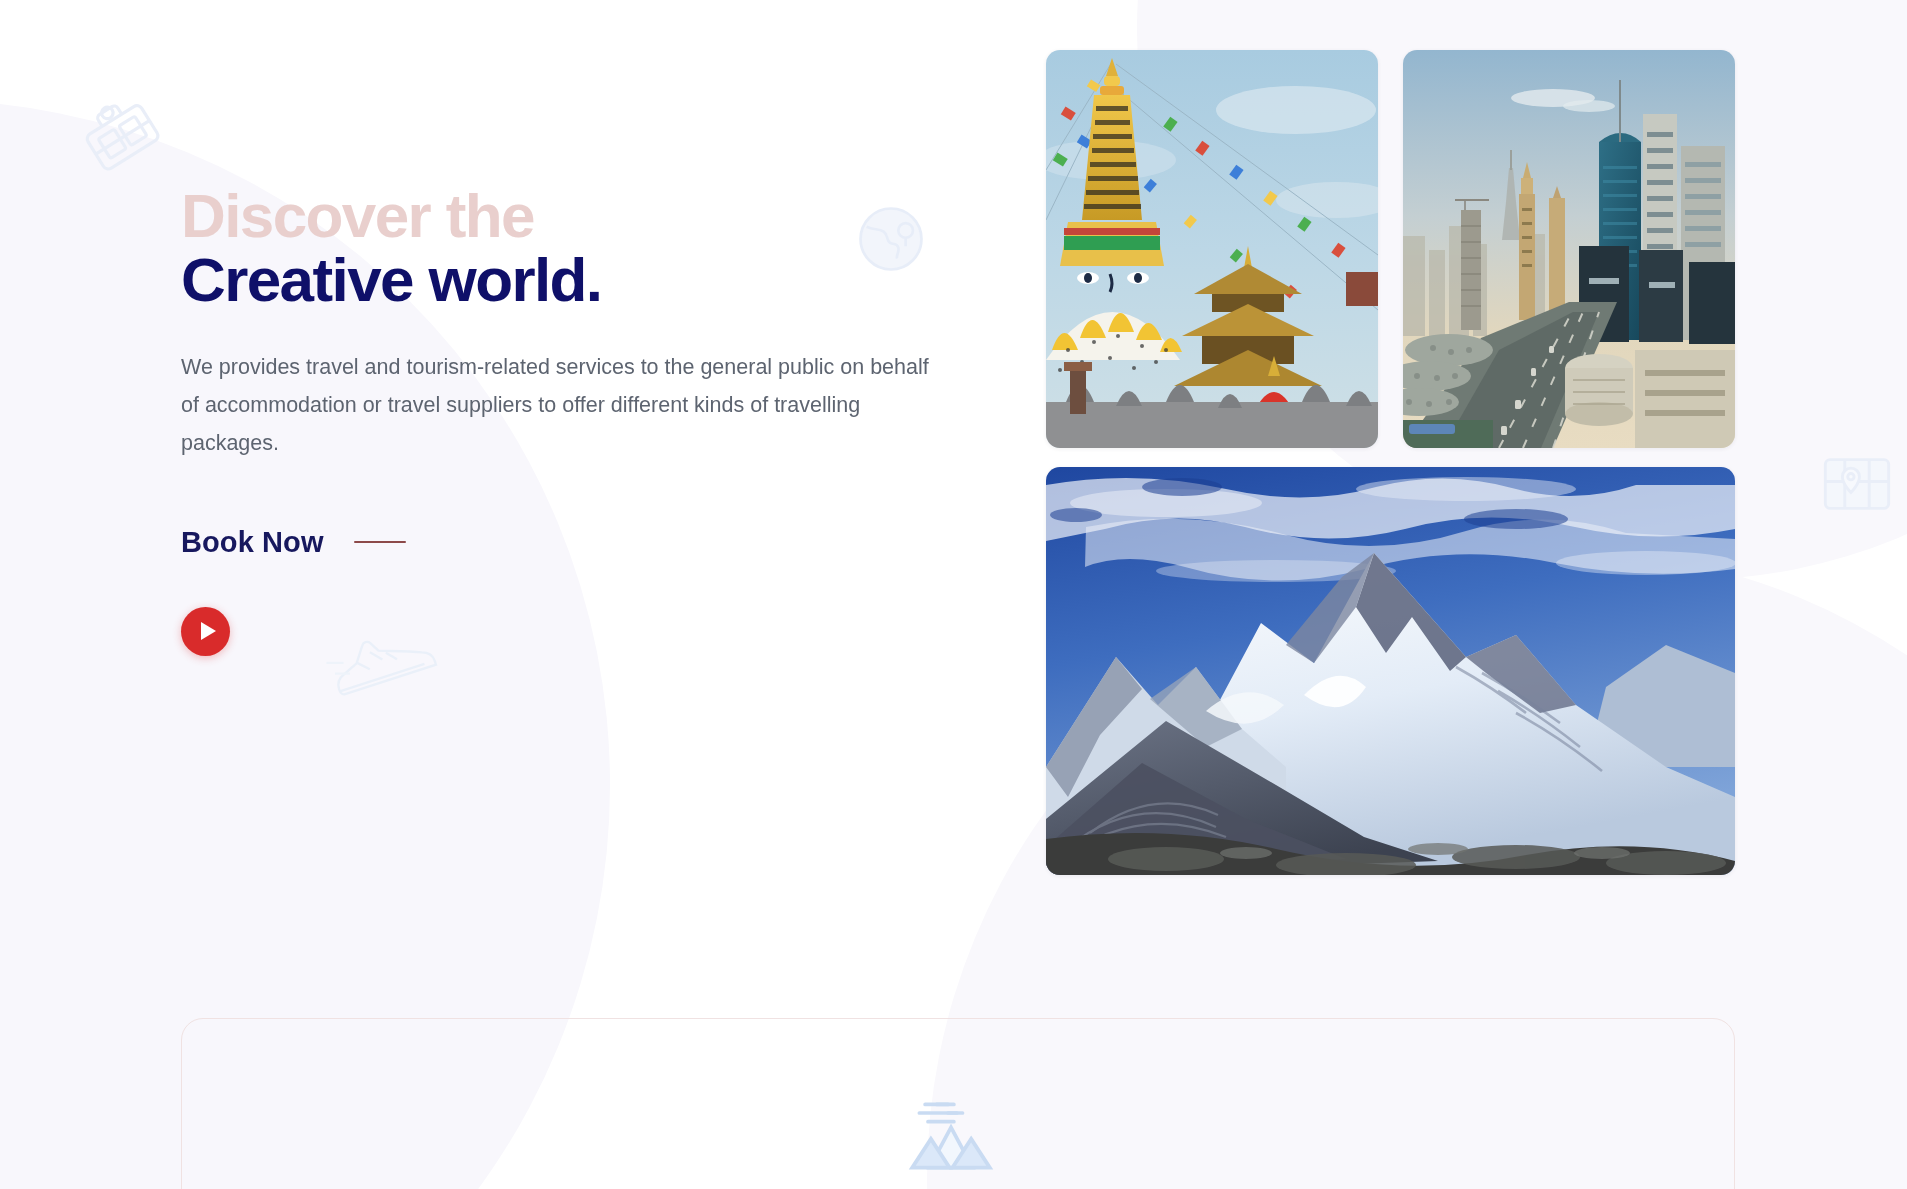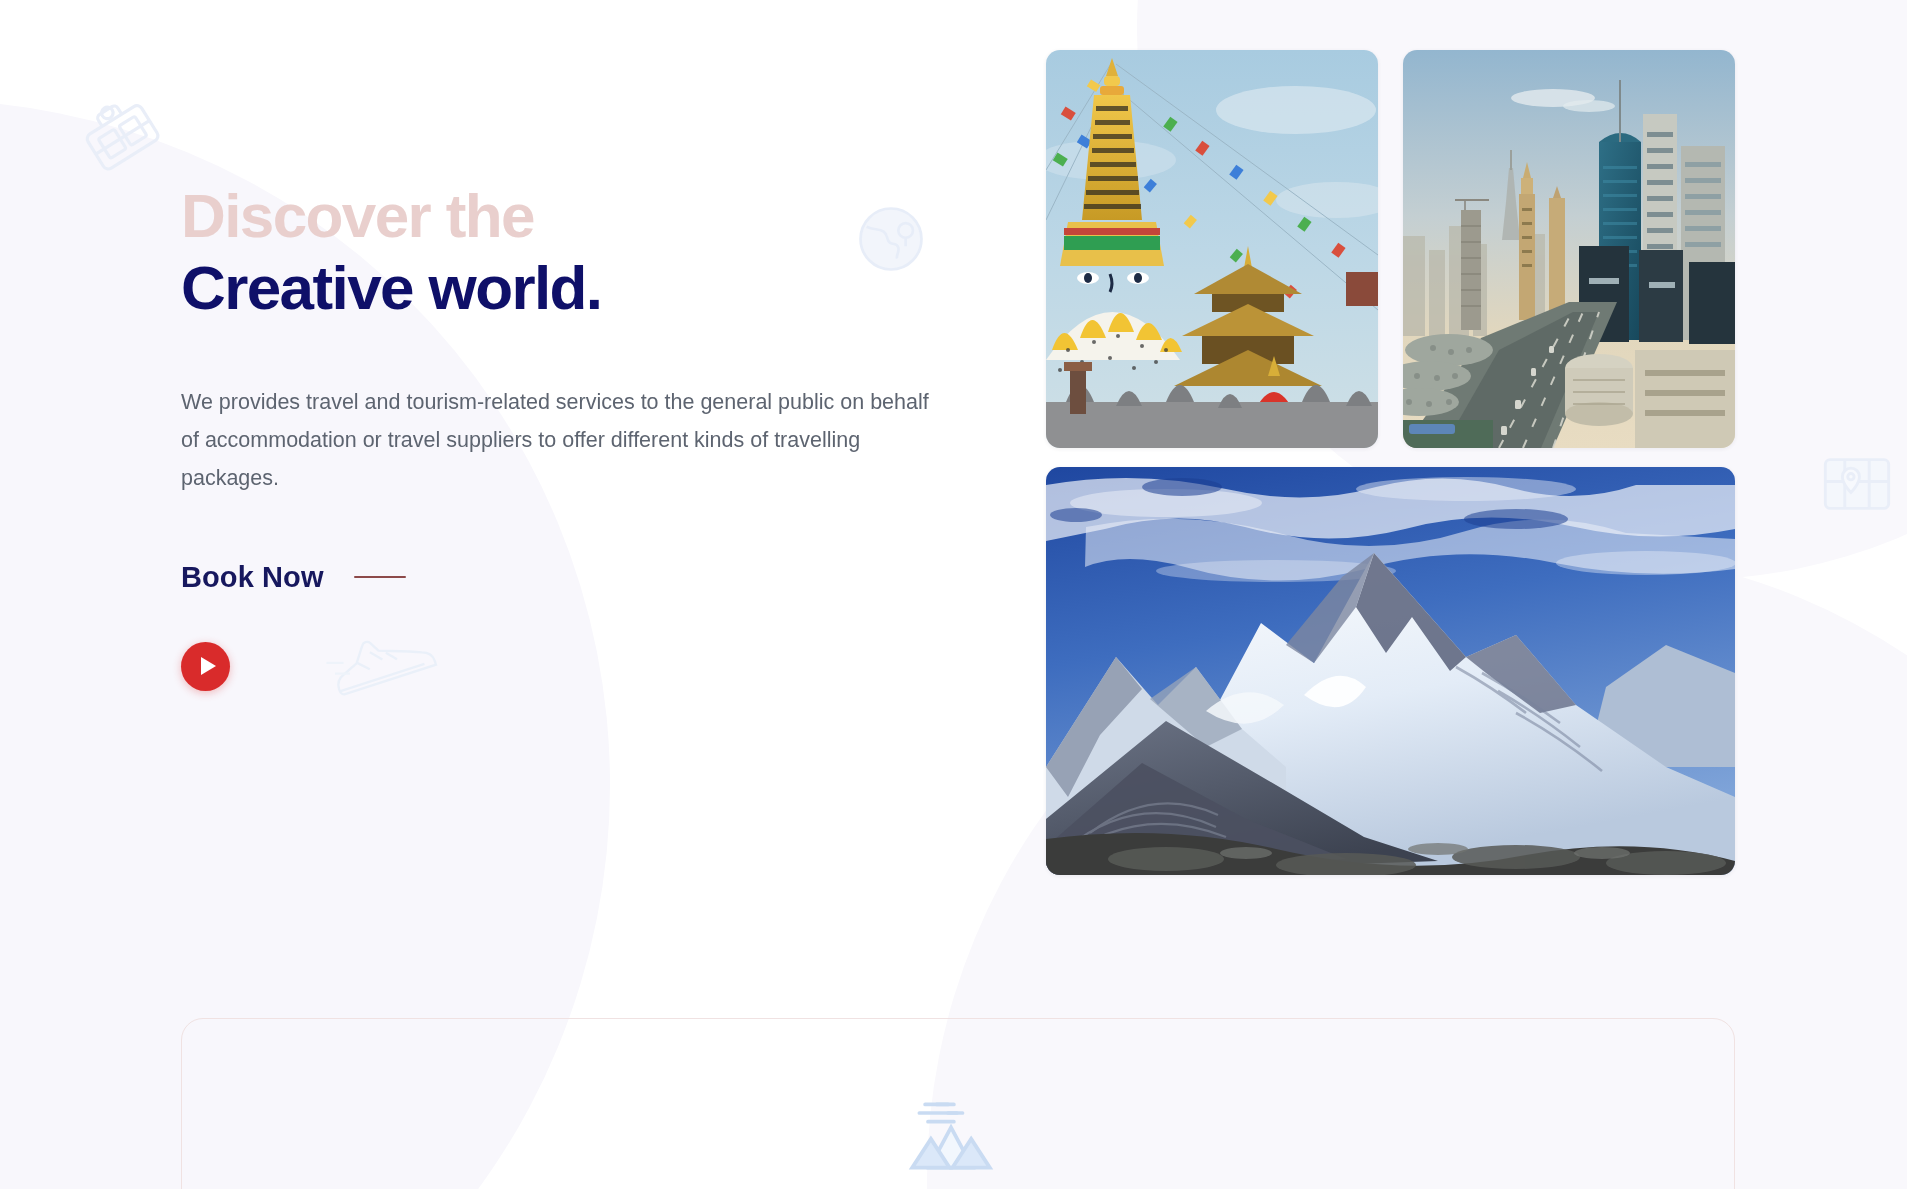--- a/index.html
+++ b/index.html
@@ -89,24 +89,24 @@
     width: 790px;
   }
 
   .headline {
     font-size: 62px;
     line-height: 1.03;
     font-weight: 700;
     letter-spacing: -1.6px;
   }
   .headline .line-1 { color: #e9cfcd; display: block; }
-  .headline .line-2 { color: #0f1069; display: block; margin-top: 8px; }
+  .headline .line-2 { color: #0f1069; display: block; }
 
   .lede {
-    margin-top: 63px;
+    margin-top: 36px;
     font-size: 21.5px;
     line-height: 1.78;
     color: #5d6470;
     max-width: 770px;
     font-weight: 400;
   }
 
   .cta-row {
     margin-top: 63px;
     display: flex;

